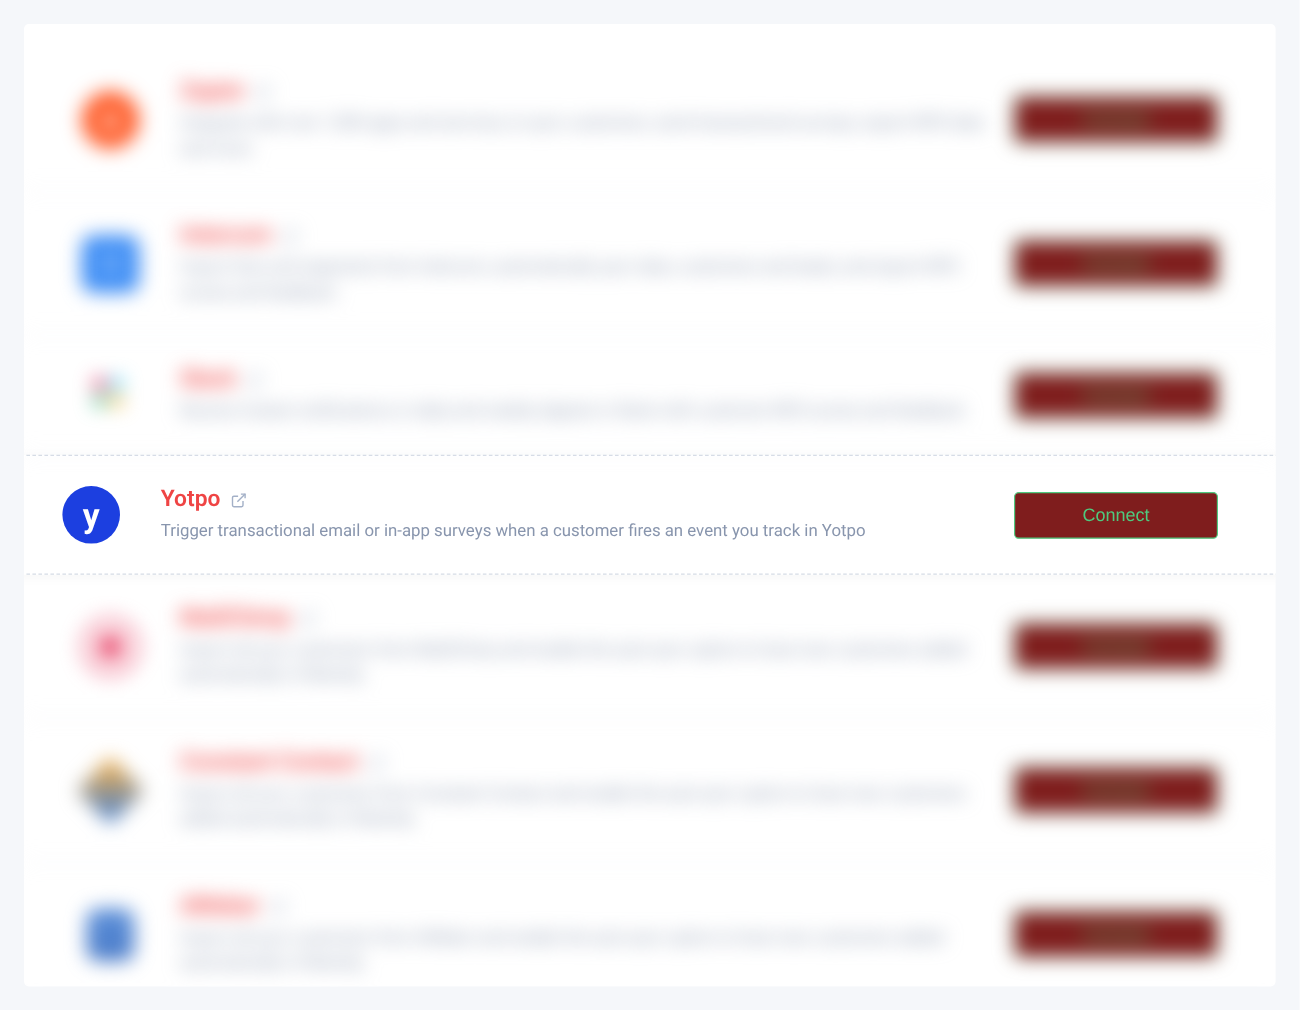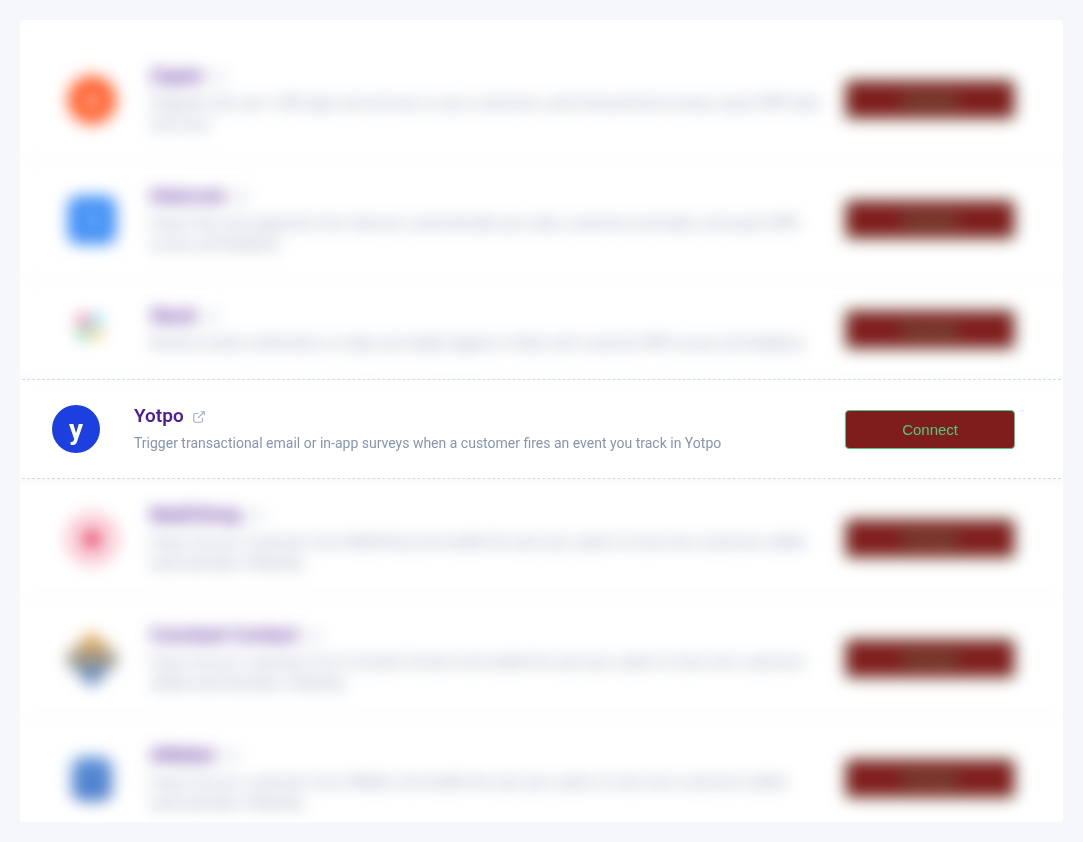--- a/index.html
+++ b/index.html
@@ -135,21 +135,21 @@
     }
     .title-row {
       display: flex;
       align-items: center;
       gap: 8px;
       margin-bottom: 6px;
     }
     .title {
       font-size: 19px;
       font-weight: 600;
-      color: #4c1d95;
+      color: #ef4444;
     }
     .external-icon {
       width: 14px;
       height: 14px;
       flex-shrink: 0;
     }
     .external-icon svg {
       width: 14px;
       height: 14px;
       stroke: #a3b0c7;

